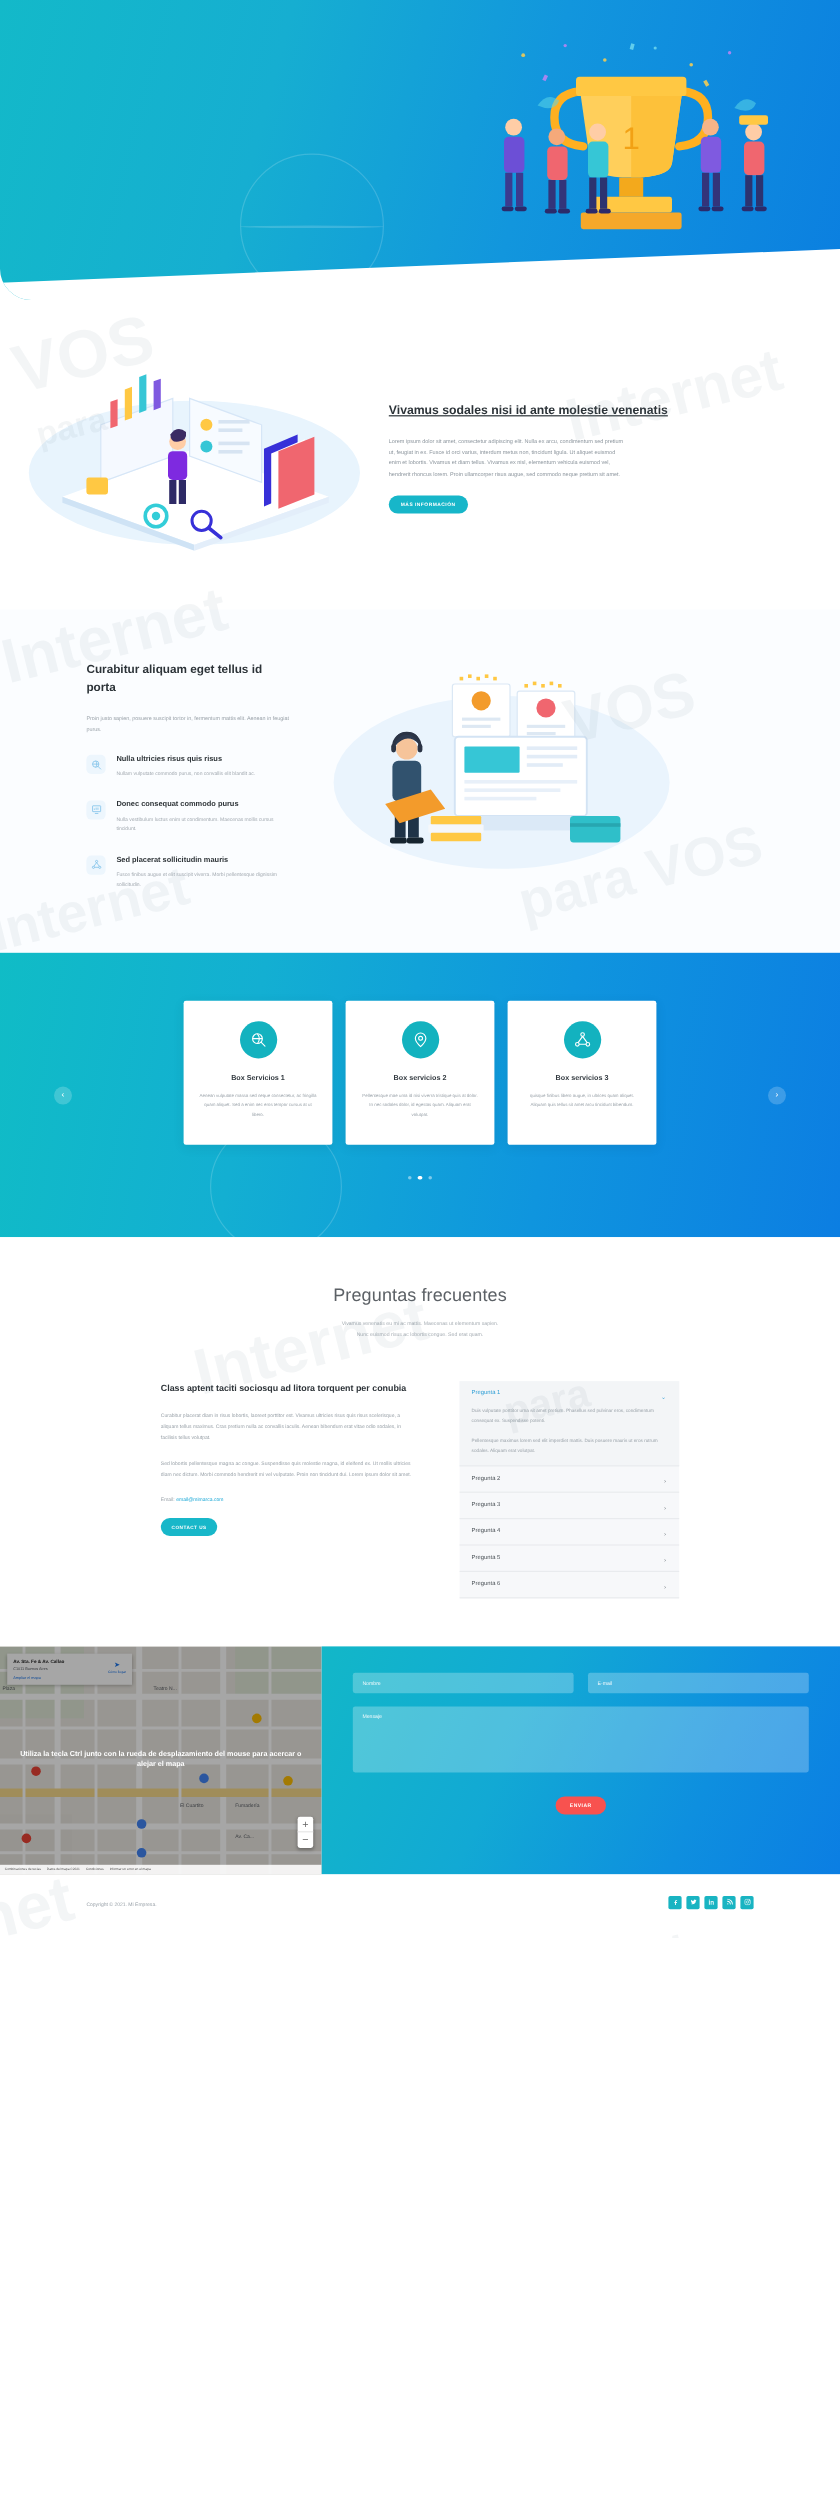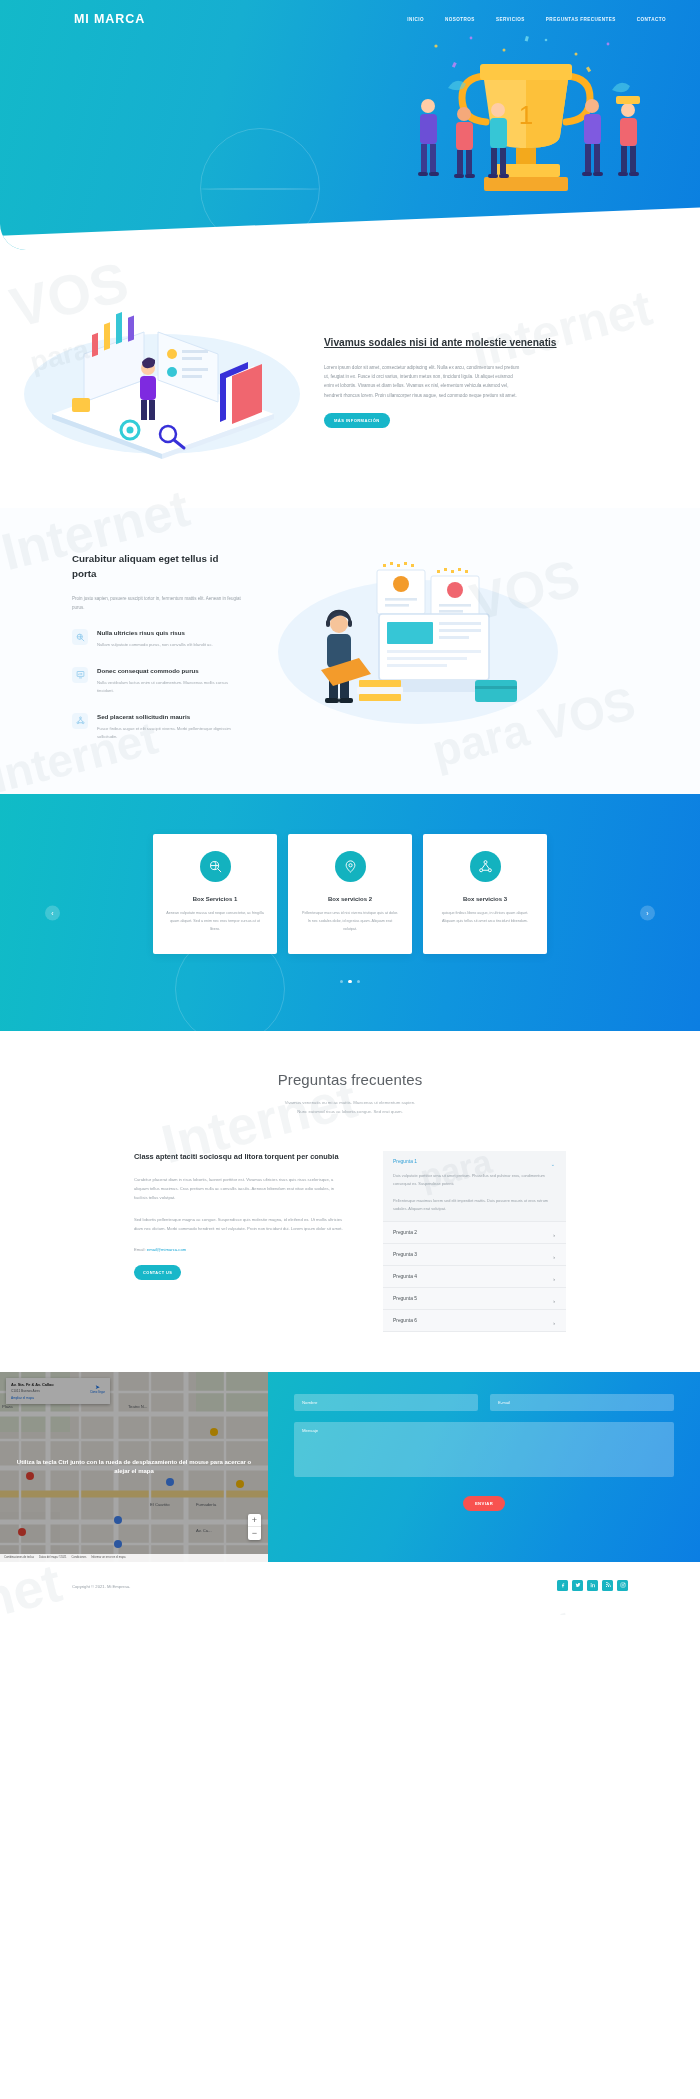--- a/index.html
+++ b/index.html
@@ -195,30 +195,20 @@
 </style>
 </head>
 <body>
 
 <div class="page">
 
   <section class="hero">
     <div class="globe-faint" style="width:120px;height:120px;left:200px;top:128px;"></div>
     <div class="globe-faint" style="width:120px;height:1px;left:200px;top:188px;"></div>
 
-    <nav class="navbar">
-      <div class="brand">MI MARCA</div>
-      <div class="navlinks">
-        <a href="#">INICIO</a>
-        <a href="#">NOSOTROS</a>
-        <a href="#">SERVICIOS</a>
-        <a href="#">PREGUNTAS FRECUENTES</a>
-        <a href="#">CONTACTO</a>
-      </div>
-    </nav>
 
 
     <svg class="hero-art" viewBox="0 0 300 185">
       <g opacity=".85">
         <circle cx="60" cy="18" r="1.6" fill="#ffd04d"></circle>
           <circle cx="95" cy="10" r="1.4" fill="#c084f5"></circle>
         <circle cx="128" cy="22" r="1.5" fill="#ffd04d"></circle>
           <circle cx="170" cy="12" r="1.3" fill="#6fd8ef"></circle>
         <circle cx="200" cy="26" r="1.5" fill="#ffd04d"></circle>
           <circle cx="232" cy="16" r="1.4" fill="#c084f5"></circle>

